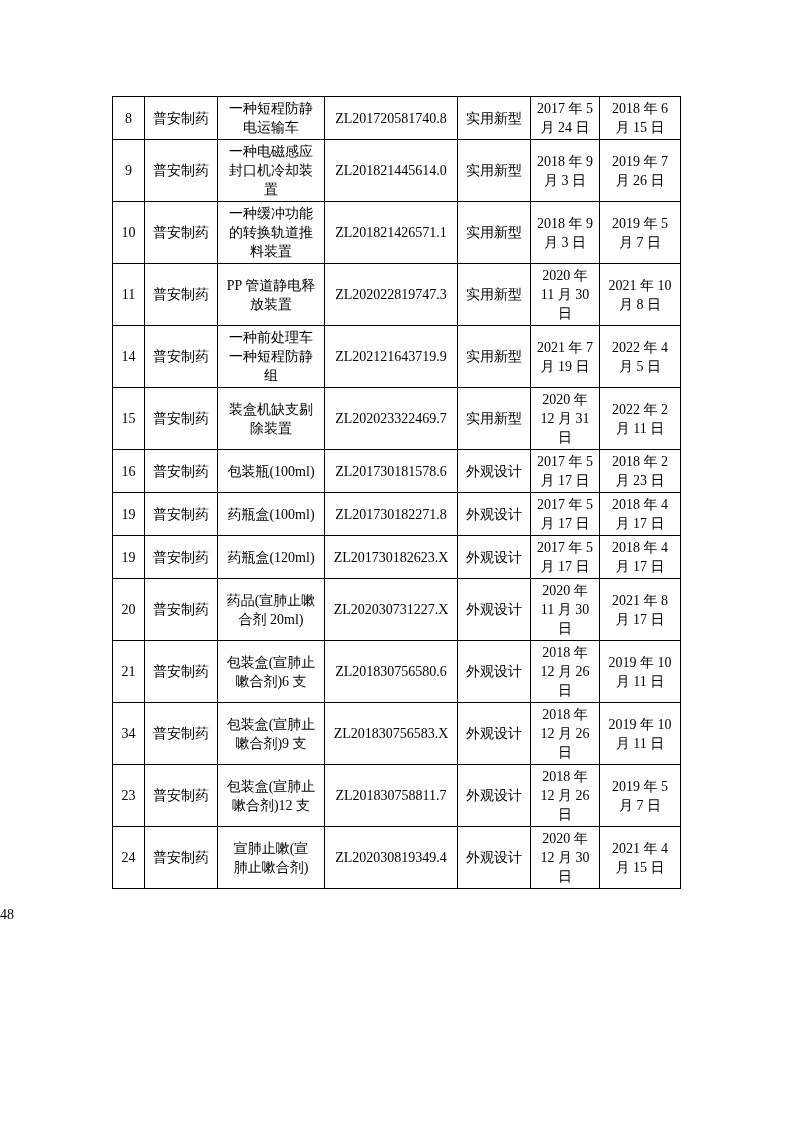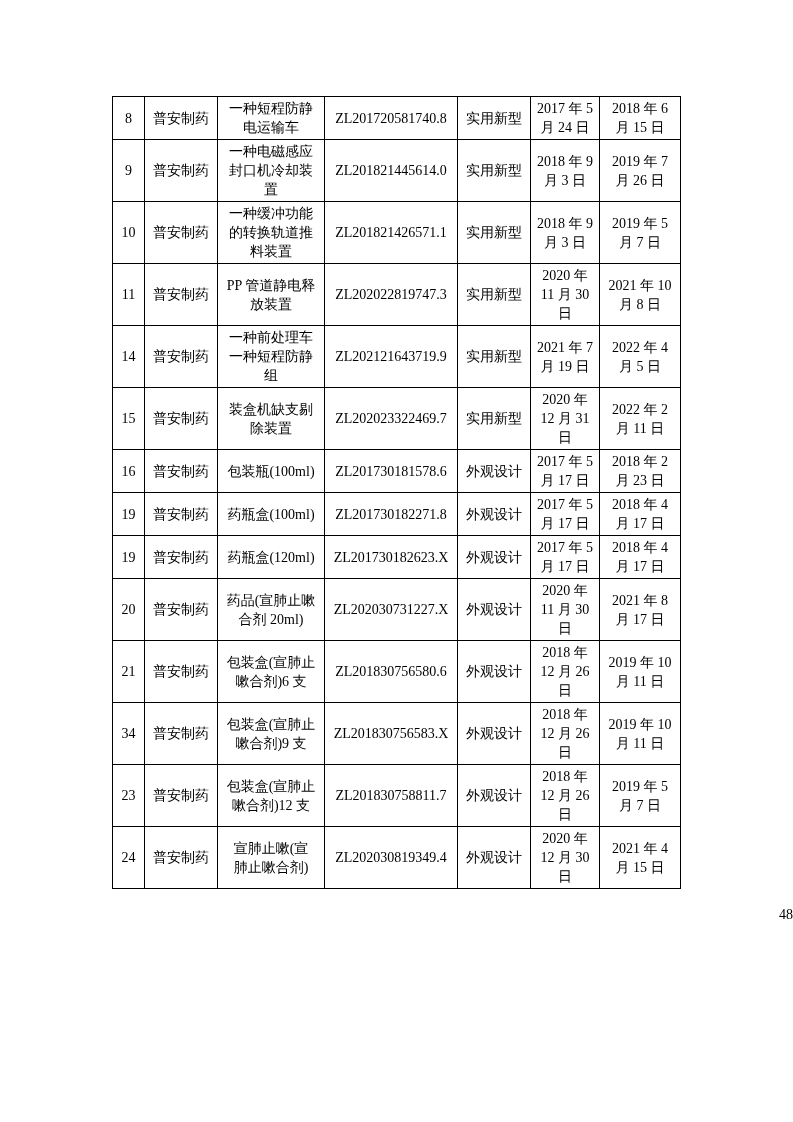--- a/index.html
+++ b/index.html
@@ -26,21 +26,21 @@
     border: 1px solid #000000;
     text-align: center;
     vertical-align: middle;
     font-size: 14px;
     line-height: 19px;
     padding: 2px 0;
     white-space: pre;
     overflow: hidden;
   }
   .page-number {
-    text-align: right;
+    text-align: left;
     font-size: 14px;
     margin-top: 18px;
     color: #000000;
   }
 </style>
 </head>
 <body>
 
 <div class="page">
 

